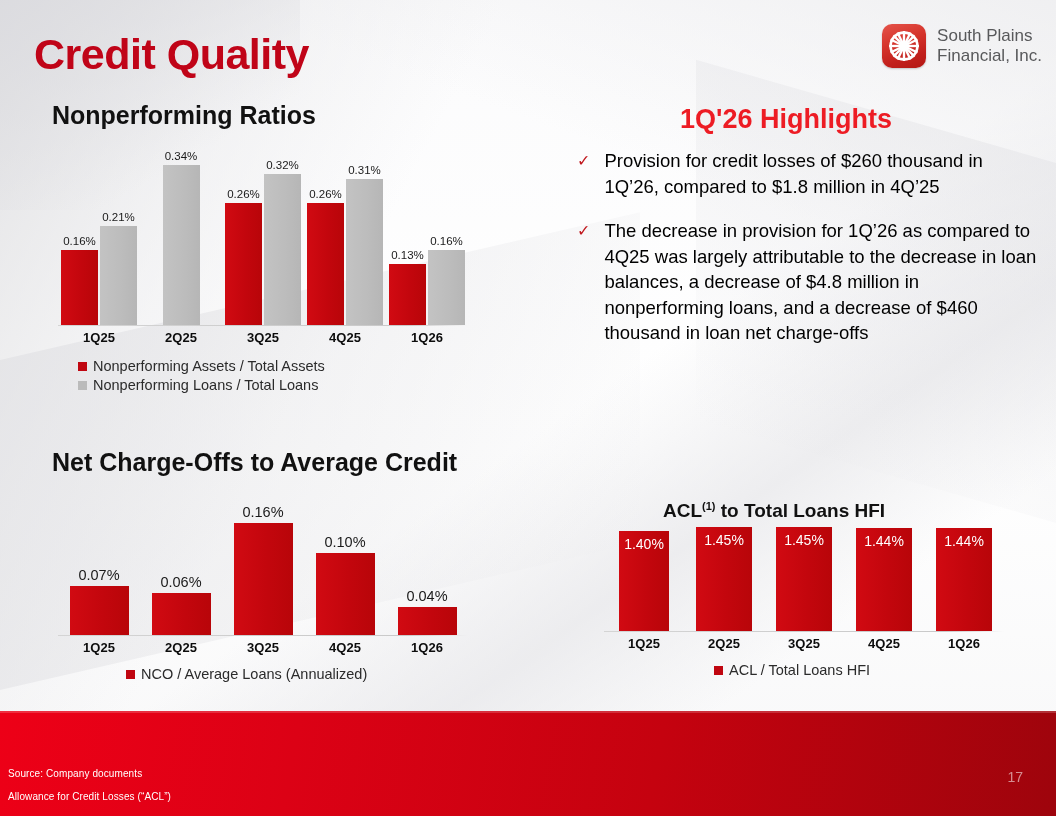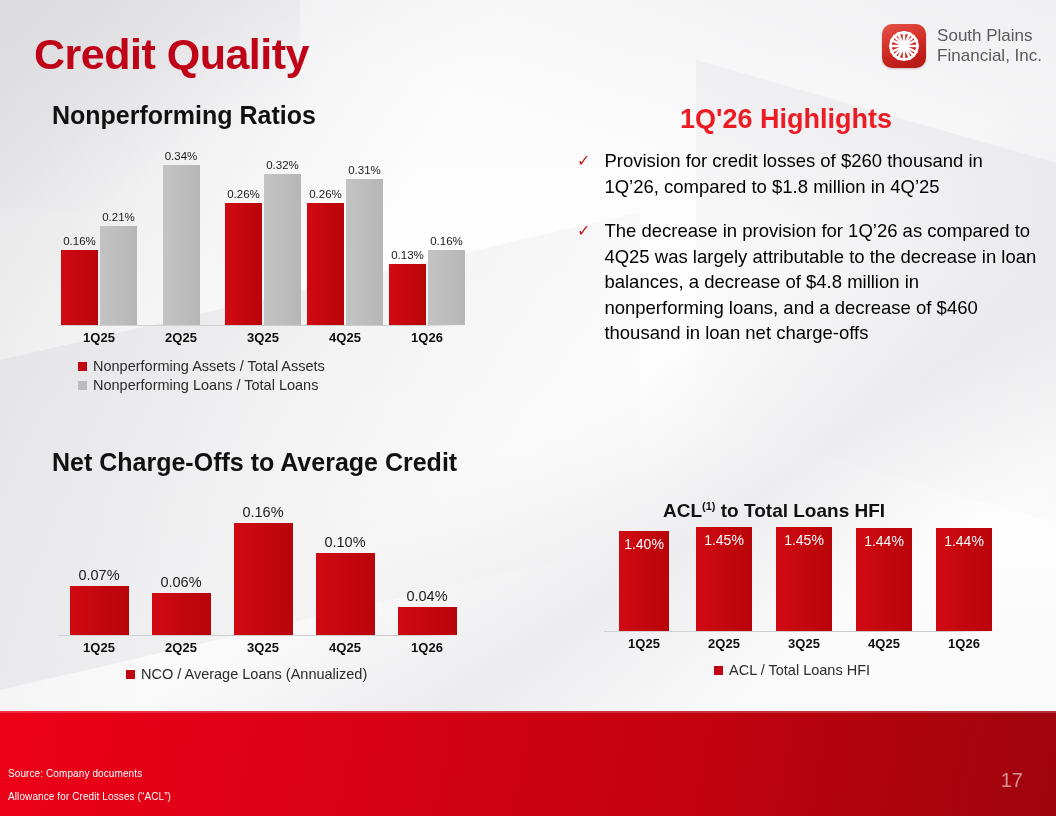--- a/index.html
+++ b/index.html
@@ -106,21 +106,21 @@
     background:rgba(255,255,255,0.18);
   }
   .foot-note {
     position:absolute; left:8px; font-size:10px; color:#ffffff;
     letter-spacing:0.1px; white-space:nowrap;
   }
   #foot-source { top:57px; }
   #foot-acl { top:80px; }
   #page-number {
     position:absolute; right:33px; top:58px;
-    font-size:20px; color:rgba(255,255,255,0.55);
+    font-size:14px; color:rgba(255,255,255,0.55);
   }
 </style>
 </head>
 <body>
 
 <div id="slide">
   <div class="wash-c"></div>
   <div class="wash-a"></div>
   <div class="wash-b"></div>
 

